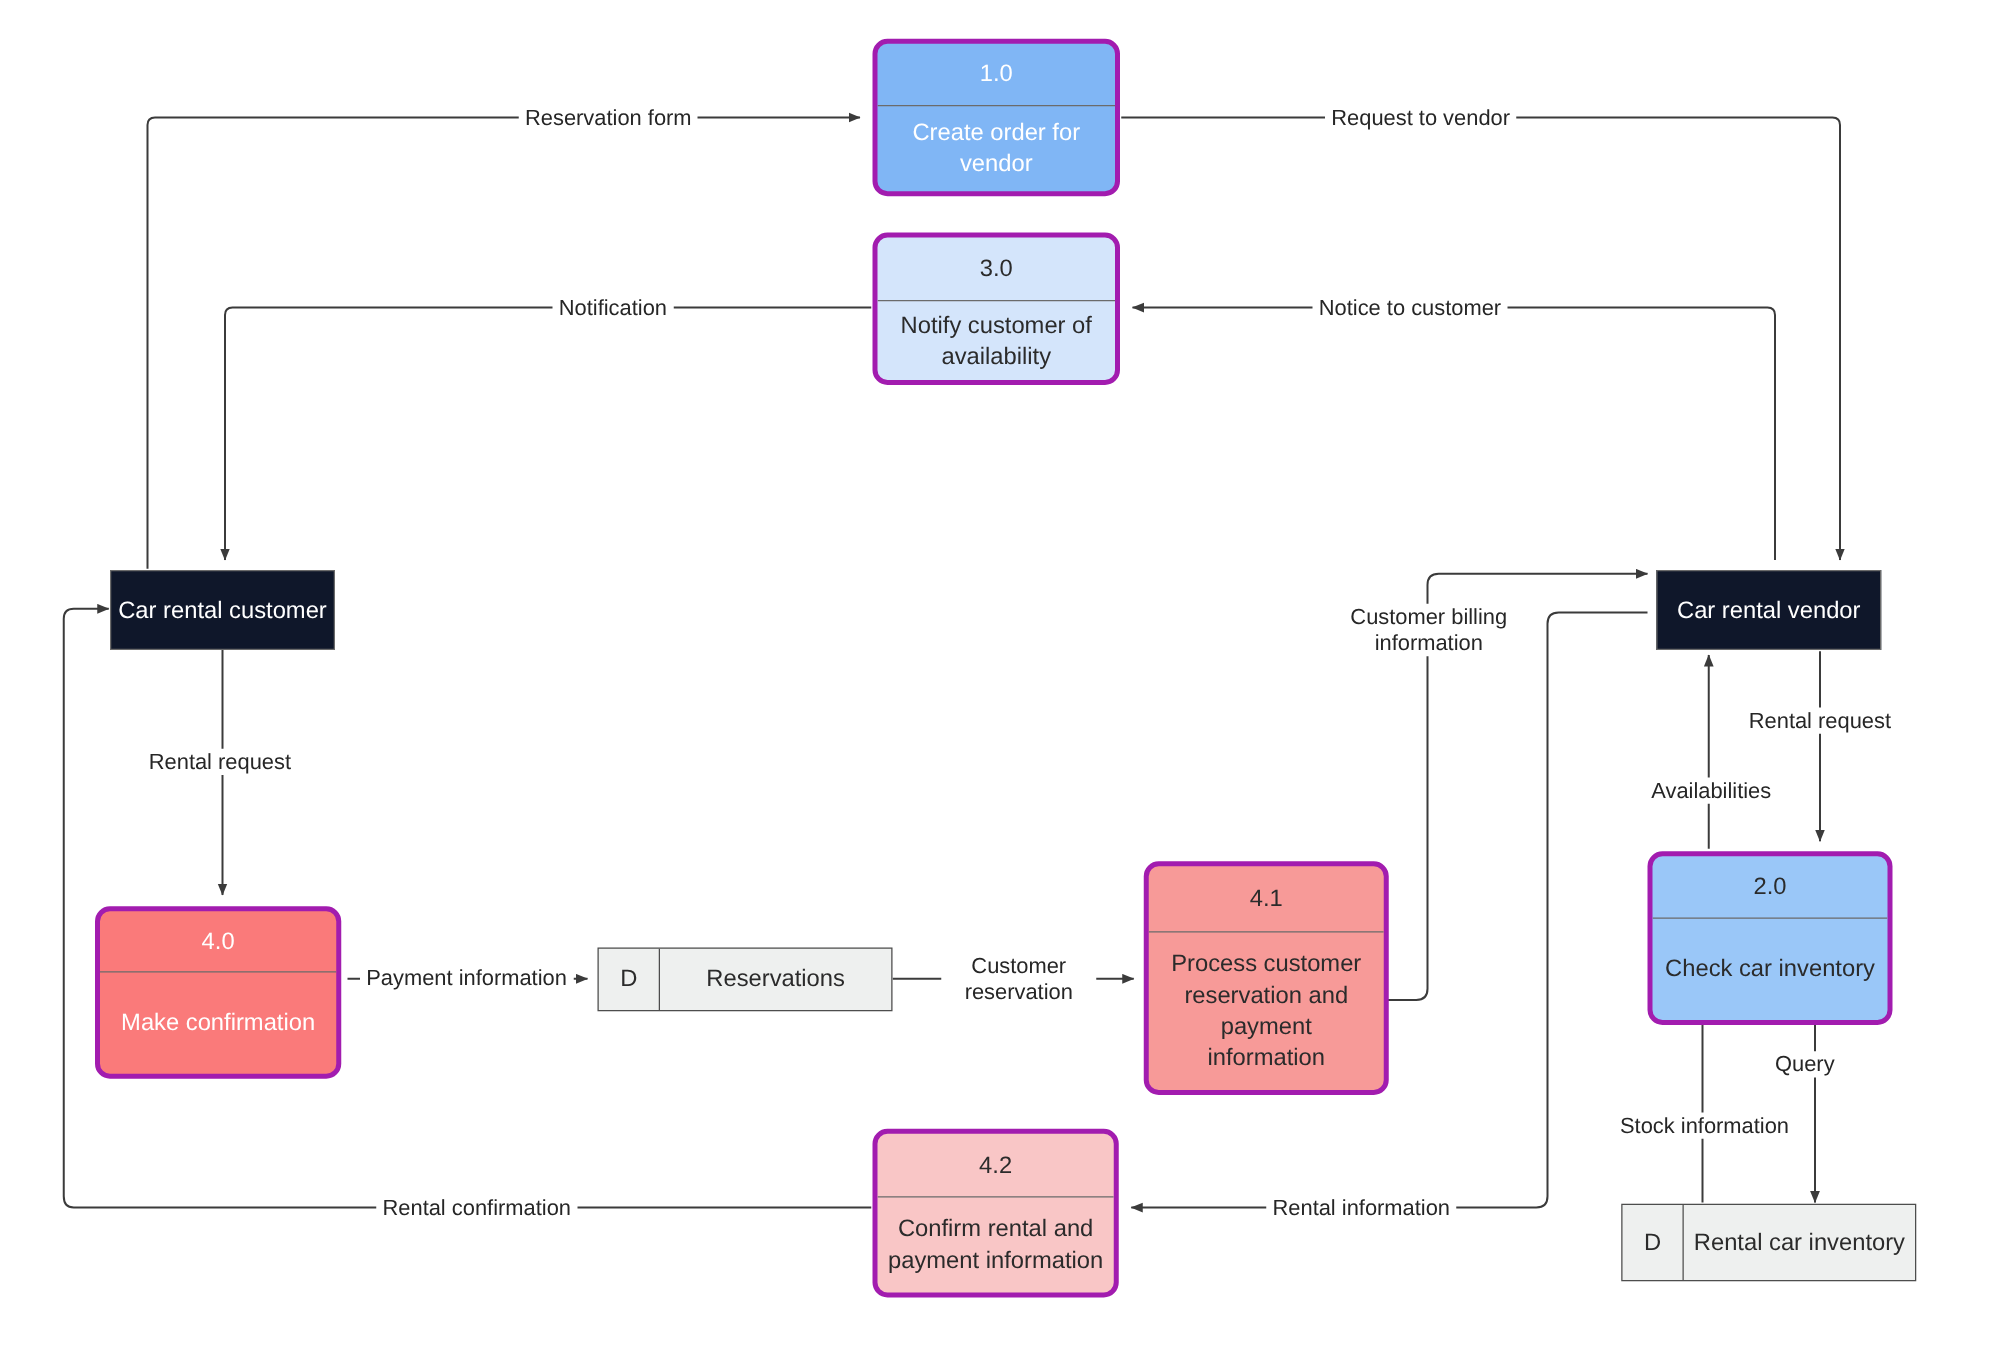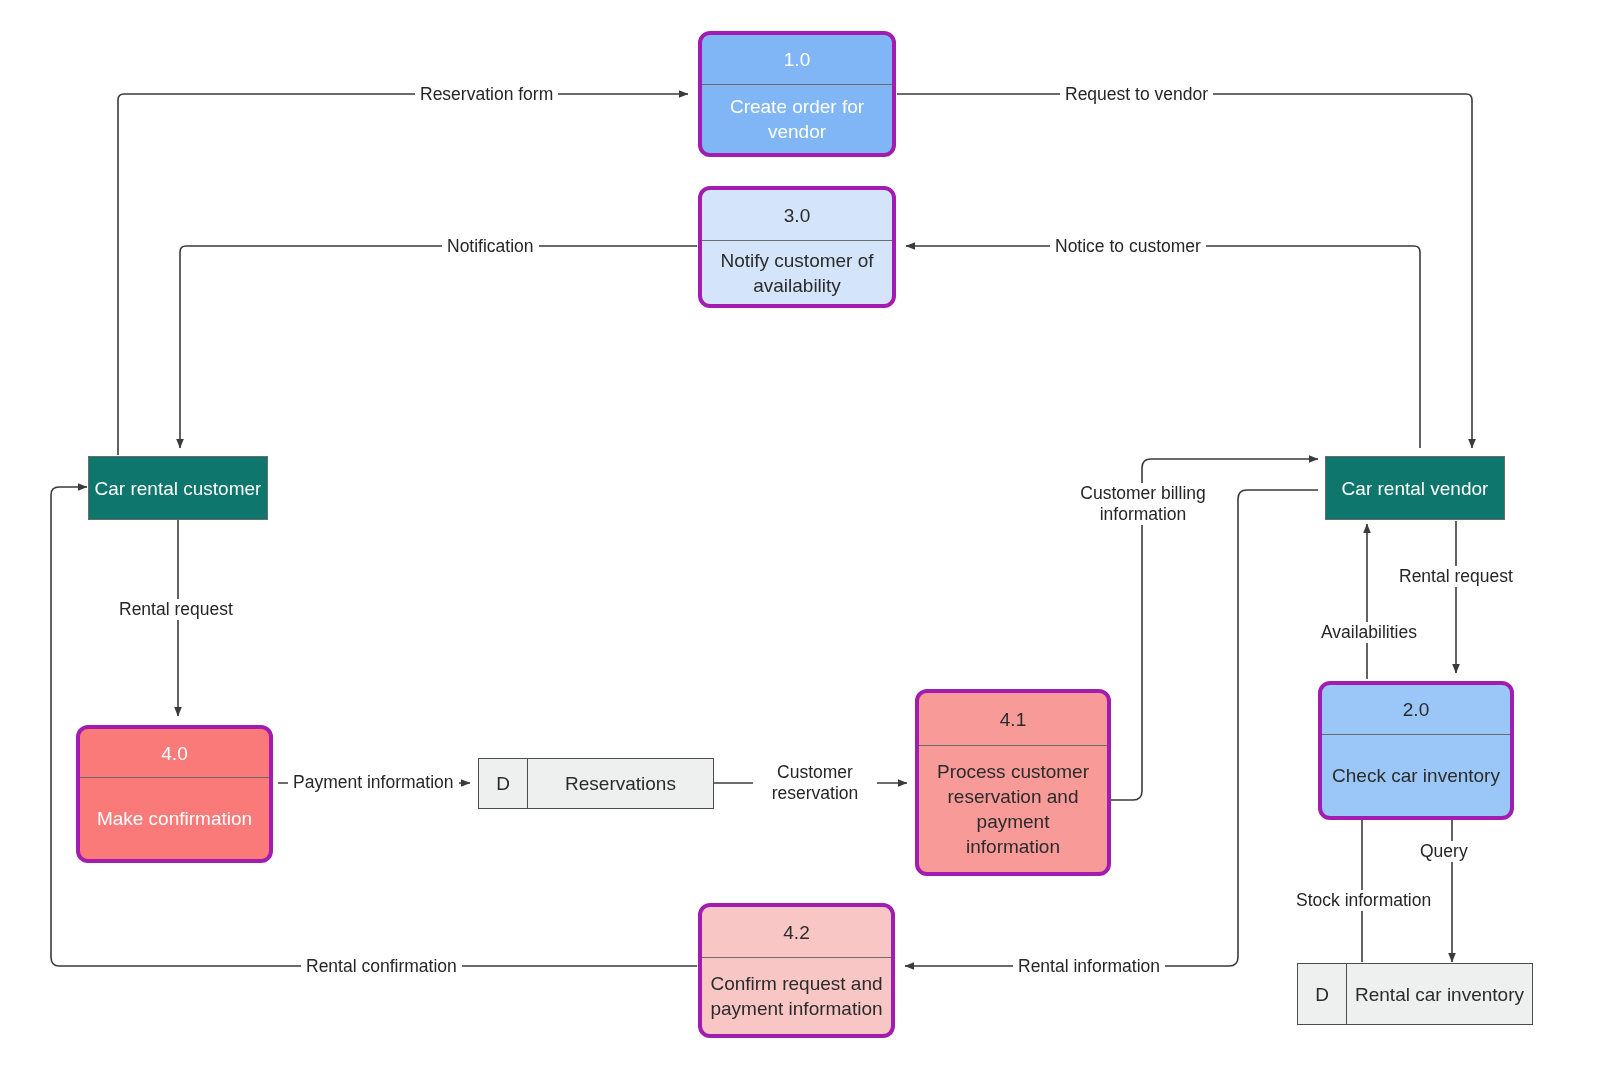--- a/index.html
+++ b/index.html
@@ -66,21 +66,21 @@
   .p-blue   { background: #80b6f5; color: #ffffff; }
   .p-blue .pnum, .p-blue .pname { color: #ffffff; }
   .p-ltblue { background: #d4e5fb; color: #2b2b2b; }
   .p-blue2  { background: #9ac7f8; color: #2b2b2b; }
   .p-red    { background: #fa7a7a; color: #ffffff; }
   .p-salmon { background: #f79a98; color: #2b2b2b; }
   .p-pink   { background: #f9c6c6; color: #2b2b2b; }
 
   
   .entity {
-    background: #0f766e;
+    background: #0f172a;
     border: 1px solid #6b6b6b;
     color: #ffffff;
     display: flex;
     align-items: center;
     justify-content: center;
     text-align: center;
     font-size: 19px;
     line-height: 25px;
   }
 
@@ -184,21 +184,21 @@
     <div class="pname">Make confirmation</div>
   </div>
 
   <div class="node process p-salmon" style="left:915px; top:689px; width:196px; height:187px;justify-content:flex-end;">
     <div class="pnum" style="height:53px;">4.1</div>
     <div class="pname">Process customer reservation and payment information</div>
   </div>
 
   <div class="node process p-pink" style="left:698px; top:903px; width:197px; height:135px;">
     <div class="pnum" style="height:51px;">4.2</div>
-    <div class="pname">Confirm request and payment information</div>
+    <div class="pname">Confirm rental and payment information</div>
   </div>
 
   <div class="node entity" style="left:88px; top:456px; width:180px; height:64px;">
     <span>Car rental customer</span>
   </div>
 
   <div class="node entity" style="left:1325px; top:456px; width:180px; height:64px;">
     <span>Car rental vendor</span>
   </div>
 

